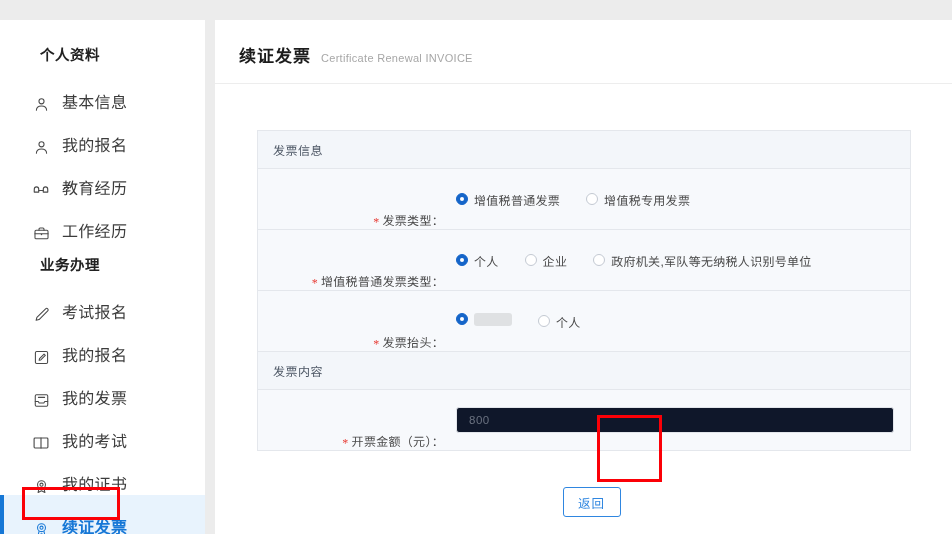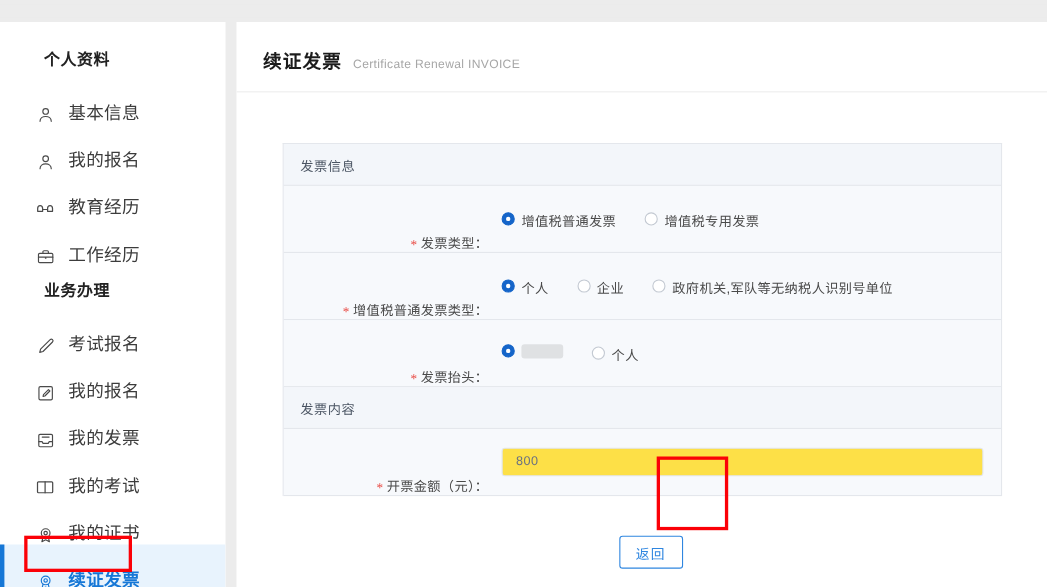--- a/index.html
+++ b/index.html
@@ -222,21 +222,21 @@
     display: inline-block;
     width: 38px;
     height: 13px;
     background: #dfe1e3;
     border-radius: 3px;
     vertical-align: middle;
   }
   .amount-input {
     width: 438px;
     height: 26px;
-    background: #fde047;
+    background: #0f172a;
     border: 1px solid #e2e5ea;
     border-radius: 3px;
     box-sizing: border-box;
     display: flex;
     align-items: center;
     padding-left: 12px;
     color: #6b7280;
     font-size: 11.5px;
     letter-spacing: .5px;
   }

